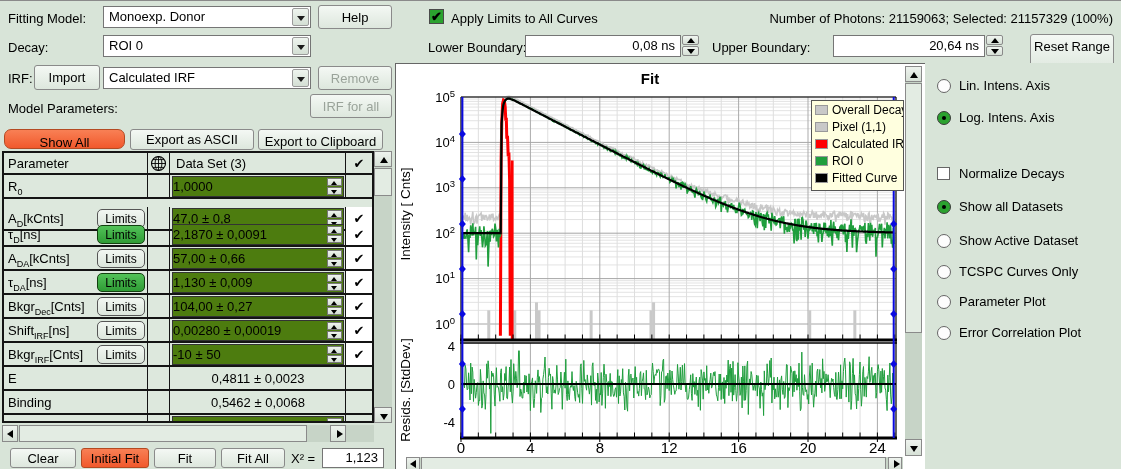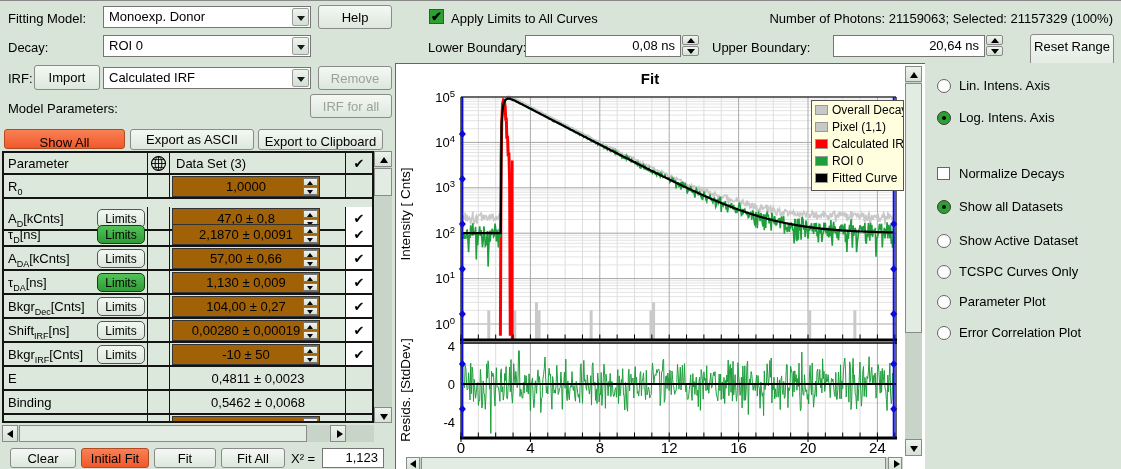--- a/index.html
+++ b/index.html
@@ -34,22 +34,22 @@
   .trow{position:absolute;left:0;width:368px;height:24px;border-bottom:2px solid #141414;}
   .c-label{position:absolute;left:0;top:0;bottom:0;width:144px;border-right:1px solid #141414;}
   .c-gap{position:absolute;left:144px;top:0;bottom:0;width:22px;border-right:1px solid #141414;}
   .c-val{position:absolute;left:166px;top:0;bottom:0;width:176px;border-right:1px solid #141414;}
   .c-chk{position:absolute;left:342px;top:0;bottom:0;right:0;text-align:center;font-size:13px;line-height:23px;}
   .pname{position:absolute;left:4px;top:4px;white-space:nowrap;}
   .pname sub{font-size:9px;}
   .limits{position:absolute;left:93px;top:2px;width:48px;height:19px;background:linear-gradient(#f2f7f2,#dce6dc);
        border:1px solid #555;border-radius:5px;font-size:12px;text-align:center;padding-top:2px;}
   .limits.green{background:linear-gradient(#52c258,#2f9c35);border-color:#12400f;}
-  .vbox{position:absolute;left:2px;top:1px;width:148px;height:21px;background:#a16207;border:1px solid #333;
-       text-align:center;padding-top:2px;}
+  .vbox{position:absolute;left:2px;top:1px;width:172px;height:21px;background:#4d7c0f;border:1px solid #333;
+       text-align:left;padding-top:2px;}
   .vplain{position:absolute;left:2px;top:4px;width:172px;text-align:center;}
   .mini-spin{position:absolute;right:1px;top:1px;width:15px;height:17px;}
   .mini-spin div{position:absolute;left:0;width:15px;height:8px;background:linear-gradient(#eef3ee,#d6e0d6);border:1px solid #777;}
   .mini-spin .up{top:0;}.mini-spin .dn{top:9px;}
   .mini-spin i{position:absolute;left:3px;width:0;height:0;border-left:3.5px solid transparent;border-right:3.5px solid transparent;}
   .mini-spin .up i{top:2px;border-bottom:4px solid #000;}
   .mini-spin .dn i{top:2px;border-top:4px solid #000;}
   
   .sb{position:absolute;background:#c7d4c7;}
   .sb-btn{position:absolute;background:linear-gradient(#eef3ee,#d7e1d7);border:1px solid #8a8a8a;}
@@ -124,21 +124,21 @@
     <span class="txt">Calculated IRF</span>
     <span class="arrow-btn">
         <i class="tri-dn"></i>
       </span>
   </div>
   <div class="btn disabled" style="left:318px;top:65px;width:74px;height:24px;padding-top:4px;">Remove</div>
 
   <div class="lbl" style="left:8px;top:100px;">Model Parameters:</div>
   <div class="btn disabled" style="left:310px;top:93px;width:82px;height:24px;padding-top:4px;">IRF for all</div>
 
-  <div class="btn orange" style="left:4px;top:128px;width:121px;height:20px;padding-top:5px;">Show All</div>
+  <div class="btn orange" style="left:4px;top:128px;width:121px;height:20px;padding-top:5px;border-radius:7px;">Show All</div>
   <div class="btn" style="left:130px;top:128px;width:124px;height:21px;padding-top:2px;">Export as ASCII</div>
   <div class="btn" style="left:258px;top:128px;width:125px;height:21px;padding-top:4px;text-align:center;">Export to Clipboard</div>
 
   <div class="ptable">
     <div class="thead">
       <div class="c-label">
           <span class="pname" style="top:3px;">Parameter</span>
         </div>
       <div class="c-gap">
         <span style="position:absolute;left:2px;top:2px;">

